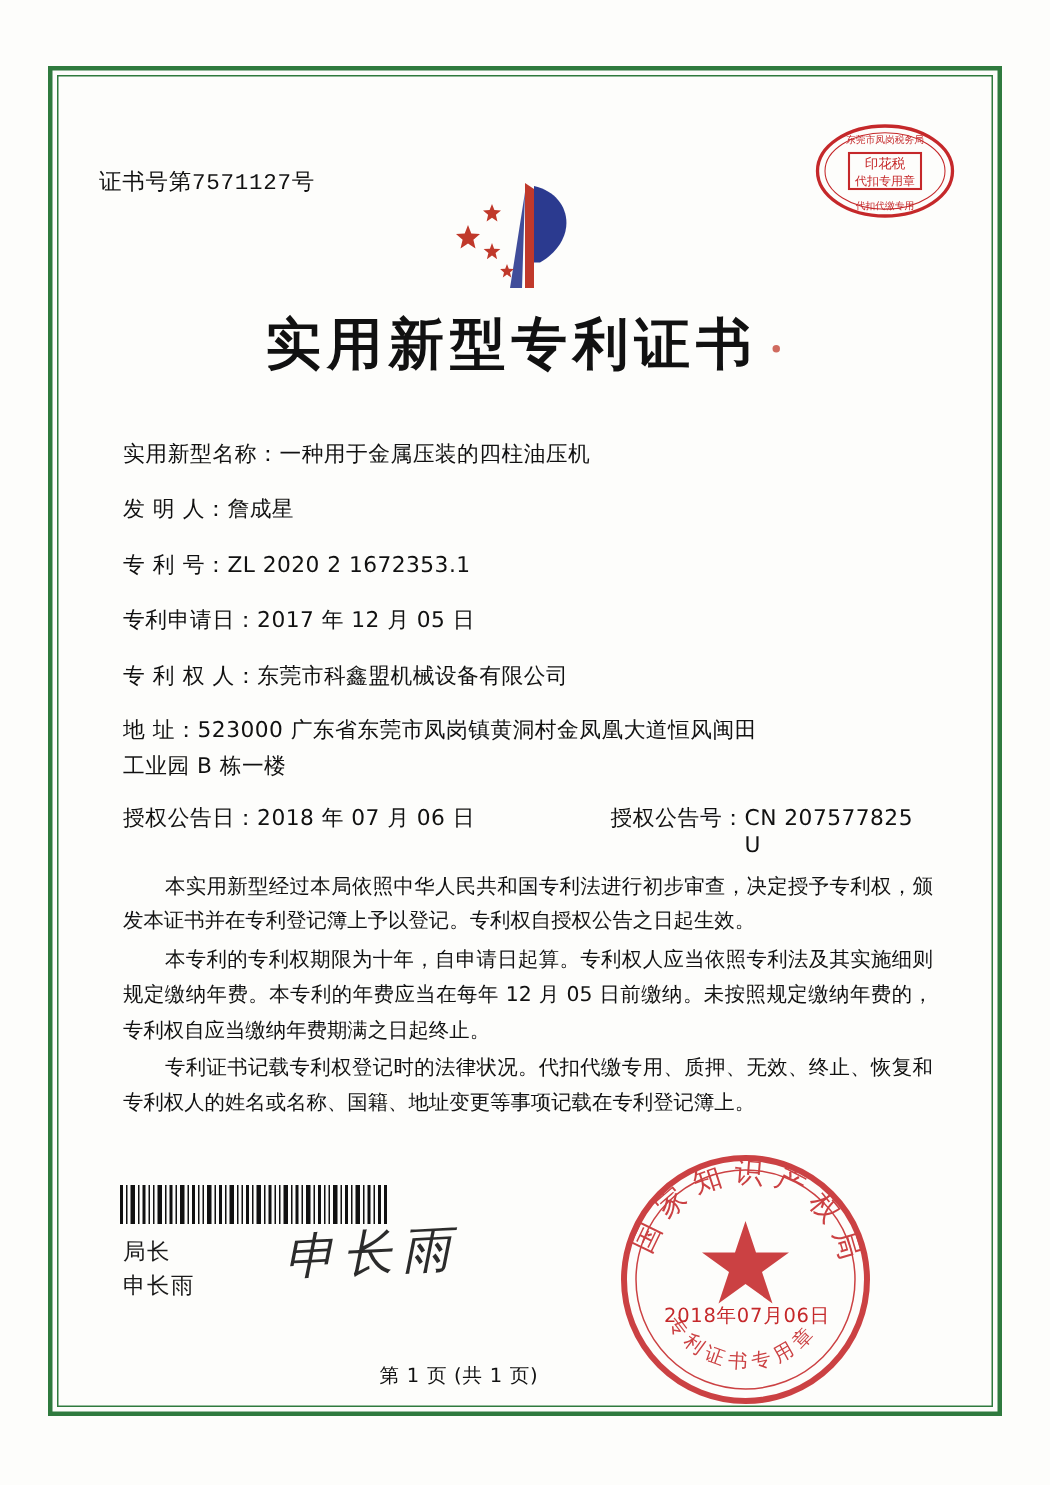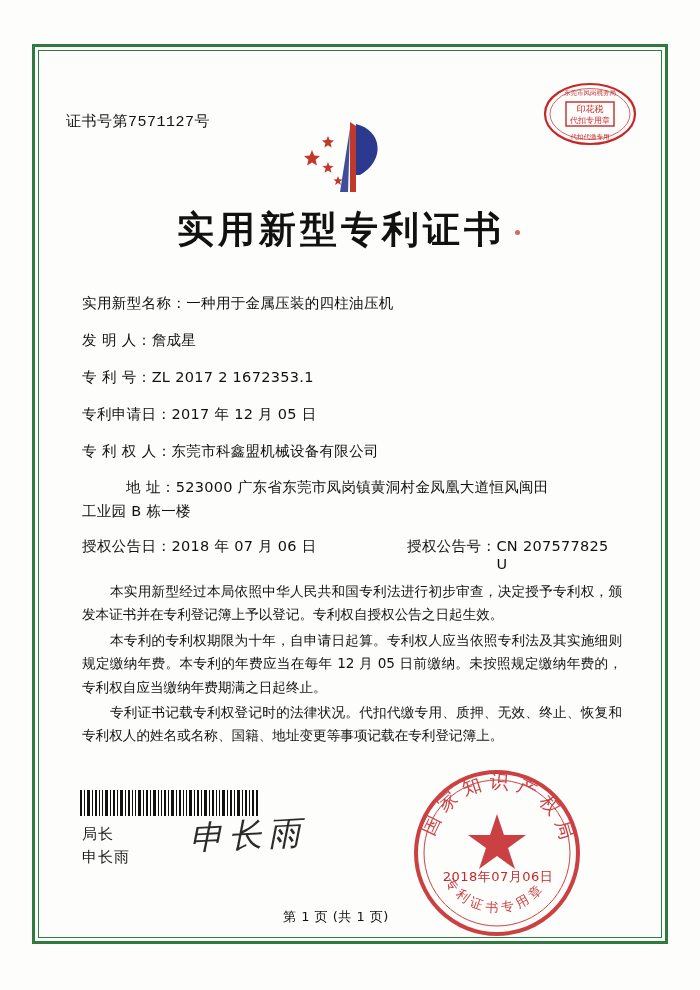--- a/index.html
+++ b/index.html
@@ -175,21 +175,20 @@
   }
 
   .page-footer {
     position: absolute;
     left: 0; top: 908px;
     width: 612px;
     text-align: center;
     font-size: 13px;
     color: #111;
     letter-spacing: 0.5px;
-    margin-left: 30px;
   }
 </style>
 </head>
 <body>
 
 <div class="page">
 
   <div class="border-outer"></div>
   <div class="border-inner"></div>
 
@@ -234,35 +233,35 @@
       <span class="field-value">一种用于金属压装的四柱油压机</span>
     </div>
 
     <div class="field-row">
       <span class="field-label">发 明 人：</span>
       <span class="field-value">詹成星</span>
     </div>
 
     <div class="field-row">
       <span class="field-label">专 利 号：</span>
-      <span class="field-value">ZL 2017 2 1672353.1</span>
+      <span class="field-value">ZL 2020 2 1672353.1</span>
     </div>
 
     <div class="field-row">
       <span class="field-label">专利申请日：</span>
       <span class="field-value">2017 年 12 月 05 日</span>
     </div>
 
     <div class="field-row">
       <span class="field-label">专 利 权 人：</span>
       <span class="field-value">东莞市科鑫盟机械设备有限公司</span>
     </div>
 
     <div style="margin-bottom:18px;">
-      <div class="field-row" style="margin-bottom:0;margin-left:44px;">
+      <div class="field-row" style="margin-bottom:0;">
         <span class="field-label">地 址：</span>
         <span class="field-value">523000  广东省东莞市凤岗镇黄洞村金凤凰大道恒风闽田</span>
       </div>
       <div class="field-sub">工业园 B 栋一楼</div>
     </div>
 
     <div class="two-col">
       <div class="col-a">
         <span class="field-label">授权公告日：</span>
         <span class="field-value">2018 年 07 月 06 日</span>

